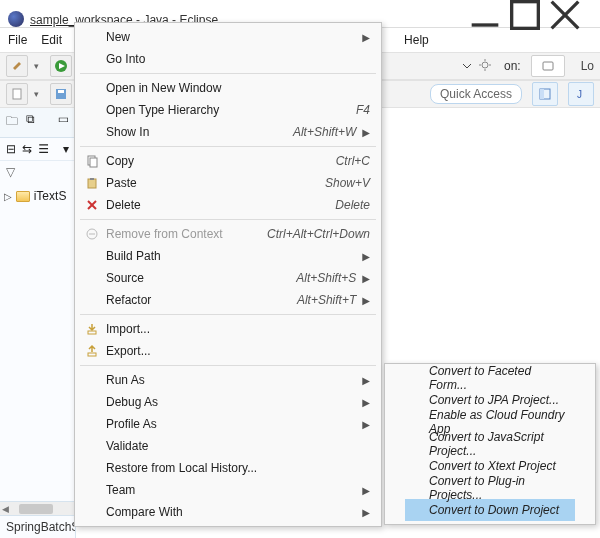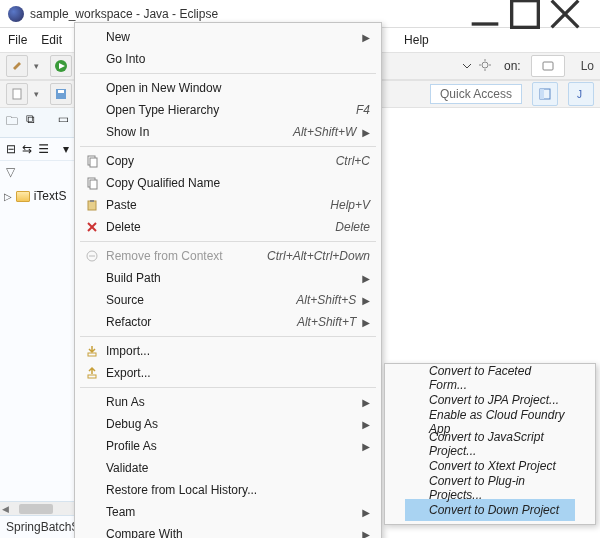--- a/index.html
+++ b/index.html
@@ -10,23 +10,24 @@
     background: #fff;
     width: 600px;
     height: 538px;
     overflow: hidden;
     position: relative;
     color: #222;
   }
   .titlebar {
     height: 28px;
     display: flex;
-    align-items: center;
+    align-items: flex-end;
     padding: 0 15px 0 8px;
     border-bottom: 1px solid #ddd;
+    text-decoration: underline;
   }
   .titlebar .eclipse-icon {
     width: 16px; height: 16px; border-radius: 50%;
     background: radial-gradient(circle at 35% 35%, #5a78c8, #2b2e5e);
     margin-right: 6px;
   }
   .titlebar .title { flex: 1; color: #333; }
   .winbtn { width: 40px; height: 24px; display: flex; align-items: center; justify-content: center; color: #444; }
   .menubar {
     height: 24px;
@@ -53,21 +54,21 @@
     font-size: 11px; color: #555;
   }
   .tbtn svg { width: 14px; height: 14px; }
   .drop { width: 10px; display:inline-flex; align-items:center; color:#666; font-size:9px;}
   .spacer { flex: 1; }
   .quick-access {
     border: 1px solid #bcd6ee;
     background: #fff;
     padding: 2px 9px;
     color: #666;
-    border-radius: 0;
+    border-radius: 8px;
   }
   .persp-btn {
     width: 26px; height: 24px;
     display: inline-flex; align-items:center; justify-content:center;
     border: 1px solid #bcd6ee; background: #eaf3fb;
     margin-left: 4px; border-radius: 2px;
   }
   .content {
     display: flex;
     height: calc(100% - 28px - 24px - 56px);
@@ -355,35 +356,26 @@
           <rect x="3" y="2" width="7" height="9" fill="#fff" stroke="#888"></rect>
           <rect x="5" y="4" width="7" height="9" fill="#fff" stroke="#888"></rect>
         </svg>
       </span>
       <span class="ctx-label">Copy</span>
       <span class="ctx-hot">Ctrl+C</span>
     </div>
     <div class="ctx-row">
       <span class="ctx-icon">
         <svg viewBox="0 0 14 14">
-          <rect x="3" y="2" width="7" height="9" fill="#fff" stroke="#888"></rect>
-          <rect x="5" y="4" width="7" height="9" fill="#fff" stroke="#888"></rect>
-        </svg>
-      </span>
-      <span class="ctx-label">Copy Qualified Name</span>
-    </div>
-    <div class="ctx-row">
-      <span class="ctx-icon">
-        <svg viewBox="0 0 14 14">
           <rect x="3" y="3" width="8" height="9" fill="#e7cf8b" stroke="#b9984a"></rect>
           <rect x="5" y="2" width="4" height="2" fill="#888"></rect>
         </svg>
       </span>
       <span class="ctx-label">Paste</span>
-      <span class="ctx-hot">Help+V</span>
+      <span class="ctx-hot">Show+V</span>
     </div>
     <div class="ctx-row">
       <span class="ctx-icon">
         <svg viewBox="0 0 14 14">
           <line x1="3" y1="3" x2="11" y2="11" stroke="#c33" stroke-width="2"></line>
           <line x1="11" y1="3" x2="3" y2="11" stroke="#c33" stroke-width="2"></line>
         </svg>
       </span>
       <span class="ctx-label">Delete</span>
       <span class="ctx-hot">Delete</span>

